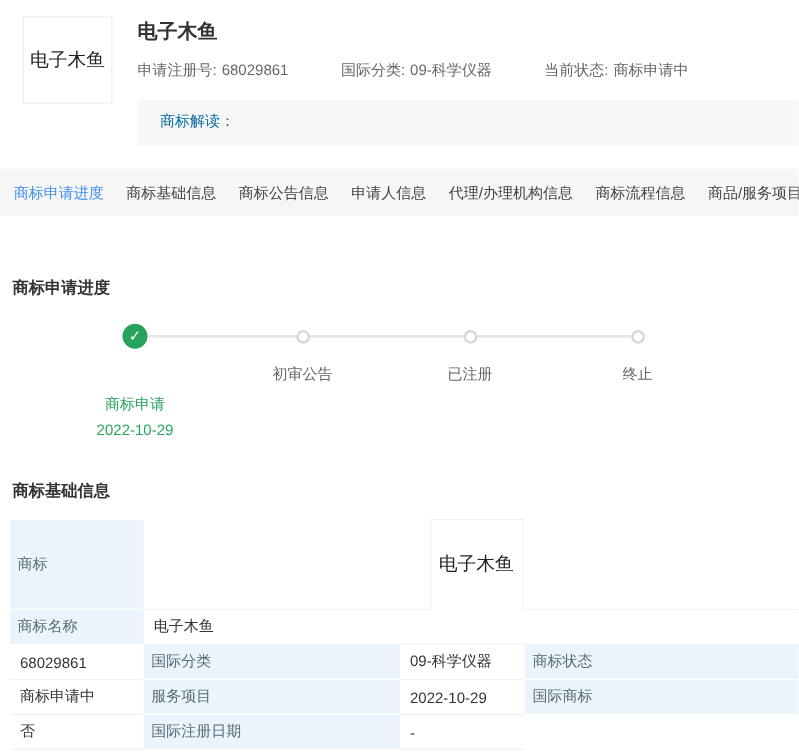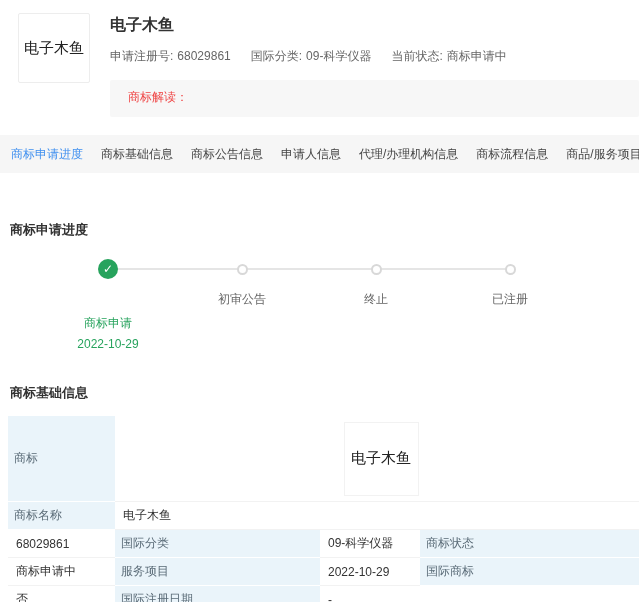--- a/index.html
+++ b/index.html
@@ -16,29 +16,29 @@
   .logo-box {
     position: absolute; left: 18px; top: 13px;
     width: 72px; height: 70px;
     border: 1px solid #ededed; border-radius: 2px; background: #fff;
     display: flex; align-items: center; justify-content: center;
     font-family: "DejaVu Serif", "Liberation Serif", serif;
     font-size: 15px; color: #222; white-space: nowrap;
   }
   .header-main { margin-left: 92px; padding-right: 0; }
   .page-title { font-size: 16px; font-weight: bold; color: #333; padding-top: 2px; }
-  .meta-row { display: flex; gap: 20px; margin-top: 12px; color: #666; }
+  .meta-row { display: flex; gap: 42px; margin-top: 12px; color: #666; }
   .meta-item { white-space: nowrap; }
   .meta-item .meta-label { color: #666; }
   .meta-item .meta-value { color: #666; margin-left: 4px; }
   .notice-box {
     margin-top: 15px; background: #f7f7f7; border-radius: 2px;
     padding: 9px 12px 11px 18px;
   }
-  .notice-title { color: #ef4444; }
+  .notice-title { color: #0369a1; }
   .notice-item { color: #666; margin-top: 8px; }
   .notice-item::before { content: "·"; margin-right: 6px; color: #666; }
 
   
   .tab-bar {
     margin-top: 18px; height: 38px; background: #f6f6f6;
     display: flex; align-items: center; padding-left: 2px;
     white-space: nowrap; overflow: hidden;
   }
   .tab { padding: 0 9px; color: #444; cursor: pointer; }
@@ -83,21 +83,21 @@
   .cell { display: flex; align-items: center; }
   .lc {
     background: #eaf4fa; color: #5a6b77; padding-left: 6px;
     border-bottom: 1px solid #fff;
   }
   .vc {
     background: #fff; color: #333; padding-left: 8px;
     border-bottom: 1px solid #f2f2f2;
   }
   .row-h { height: 28px; }
-  .row-img { height: 86px; }
+  .row-img { height: 72px; }
   .span3 { grid-column: 2 / 5; }
   .tm-cell { justify-content: center; }
   .tm-box {
     width: 75px; height: 74px; background: #fff; border: 1px solid #f2f2f2;
     display: flex; align-items: center; justify-content: center;
     font-family: "DejaVu Serif", "Liberation Serif", serif;
     font-size: 15px; color: #222; white-space: nowrap;
   }
 </style>
 </head>
@@ -152,27 +152,27 @@
     <div class="step">
       <div class="step-circle-wrap">
         <div class="circle-pending"></div>
       </div>
       <div class="step-label">初审公告</div>
     </div>
     <div class="step">
       <div class="step-circle-wrap">
         <div class="circle-pending"></div>
       </div>
+      <div class="step-label">已注册</div>
+    </div>
+    <div class="step">
+      <div class="step-circle-wrap">
+        <div class="circle-pending"></div>
+      </div>
       <div class="step-label">终止</div>
-    </div>
-    <div class="step">
-      <div class="step-circle-wrap">
-        <div class="circle-pending"></div>
-      </div>
-      <div class="step-label">已注册</div>
     </div>
   </div>
 </div>
 
 <div class="section-heading heading-basic">商标基础信息</div>
 
 <div class="info-table">
 
   <div class="cell lc row-img">商标</div>
   <div class="cell vc row-img span3 tm-cell">

